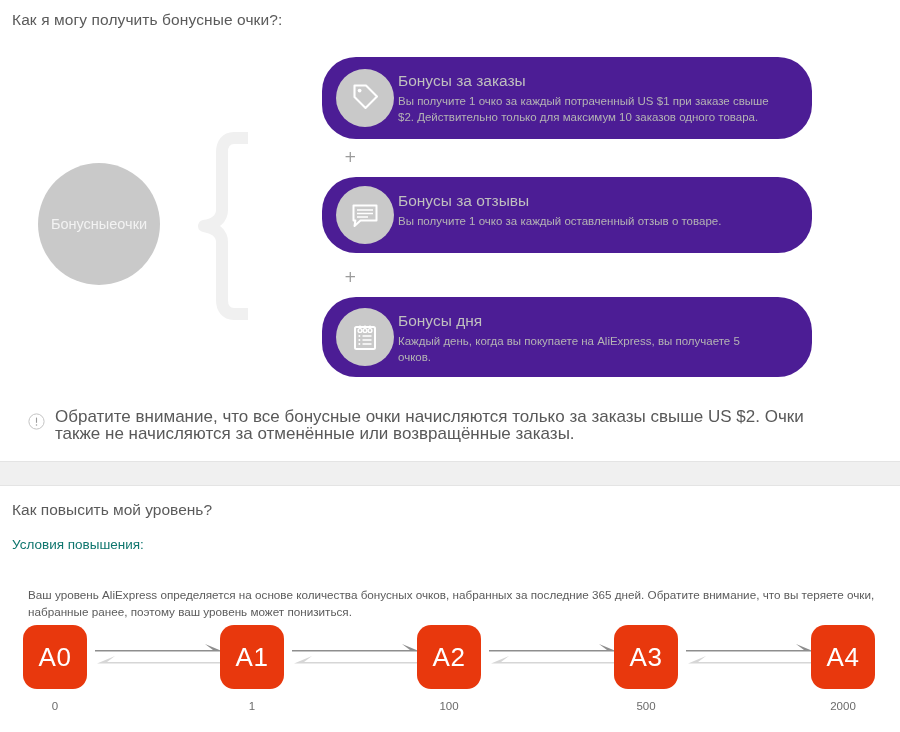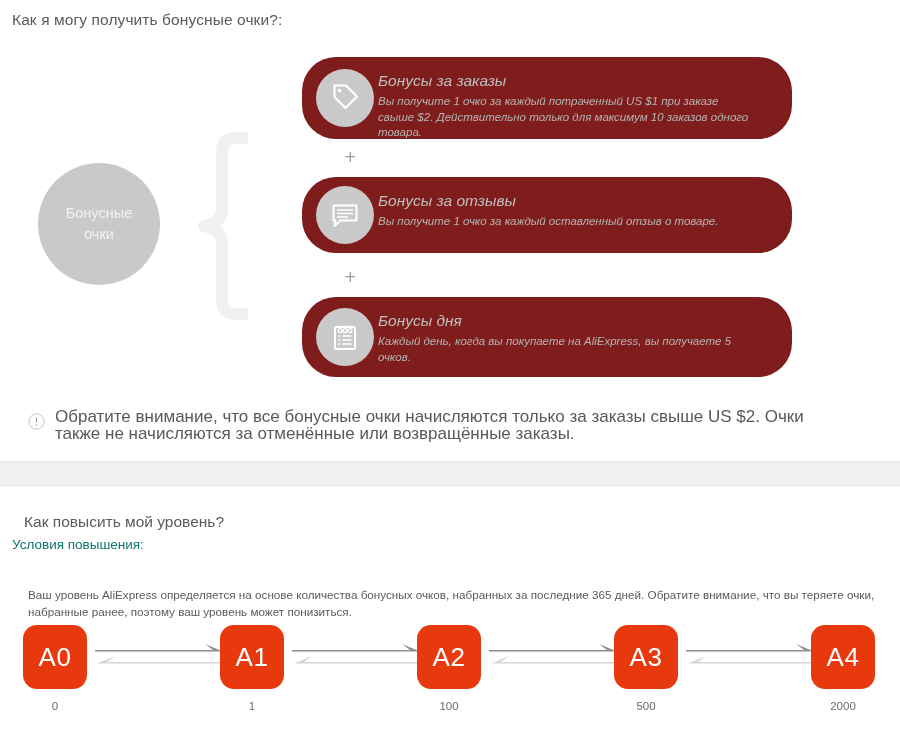--- a/index.html
+++ b/index.html
@@ -37,21 +37,20 @@
   
   .bonus-circle {
     position: absolute;
     left: 38px;
     top: 163px;
     width: 122px;
     height: 122px;
     border-radius: 50%;
     background: #c9c9c9;
     display: flex;
-    flex-direction: column;
     align-items: center;
     justify-content: center;
     color: #f2f2f2;
     font-size: 14.5px;
     line-height: 21px;
     text-align: center;
   }
 
   
   .brace {
@@ -59,27 +58,26 @@
     left: 196px;
     top: 132px;
     width: 60px;
     height: 188px;
     pointer-events: none;
   }
 
   
   .card {
     position: absolute;
-    left: 302px;
+    left: 322px;
     width: 490px;
-    background: #7f1d1d;
+    background: #4c1d95;
     border-radius: 34px;
     box-sizing: border-box;
     padding: 14px 20px 14px 76px;
-    font-style: italic;
   }
   .card-1 { top: 57px;  height: 82px; }
   .card-2 { top: 177px; height: 76px; }
   .card-3 { top: 297px; height: 80px; }
 
   .card-icon {
     position: absolute;
     left: 14px;
     top: 50%;
     transform: translateY(-50%);
@@ -160,21 +158,21 @@
     height: 245px;
     background: #ffffff;
   }
   .h-level {
     position: absolute;
     left: 12px;
     top: 14px;
     font-size: 15.5px;
     color: #5a5a5a;
     font-weight: normal;
-    margin: 12px;
+    margin: 0;
   }
   .h-conditions {
     position: absolute;
     left: 12px;
     top: 50px;
     font-size: 13.5px;
     color: #0f766e;
     font-weight: normal;
     margin: 0;
   }

